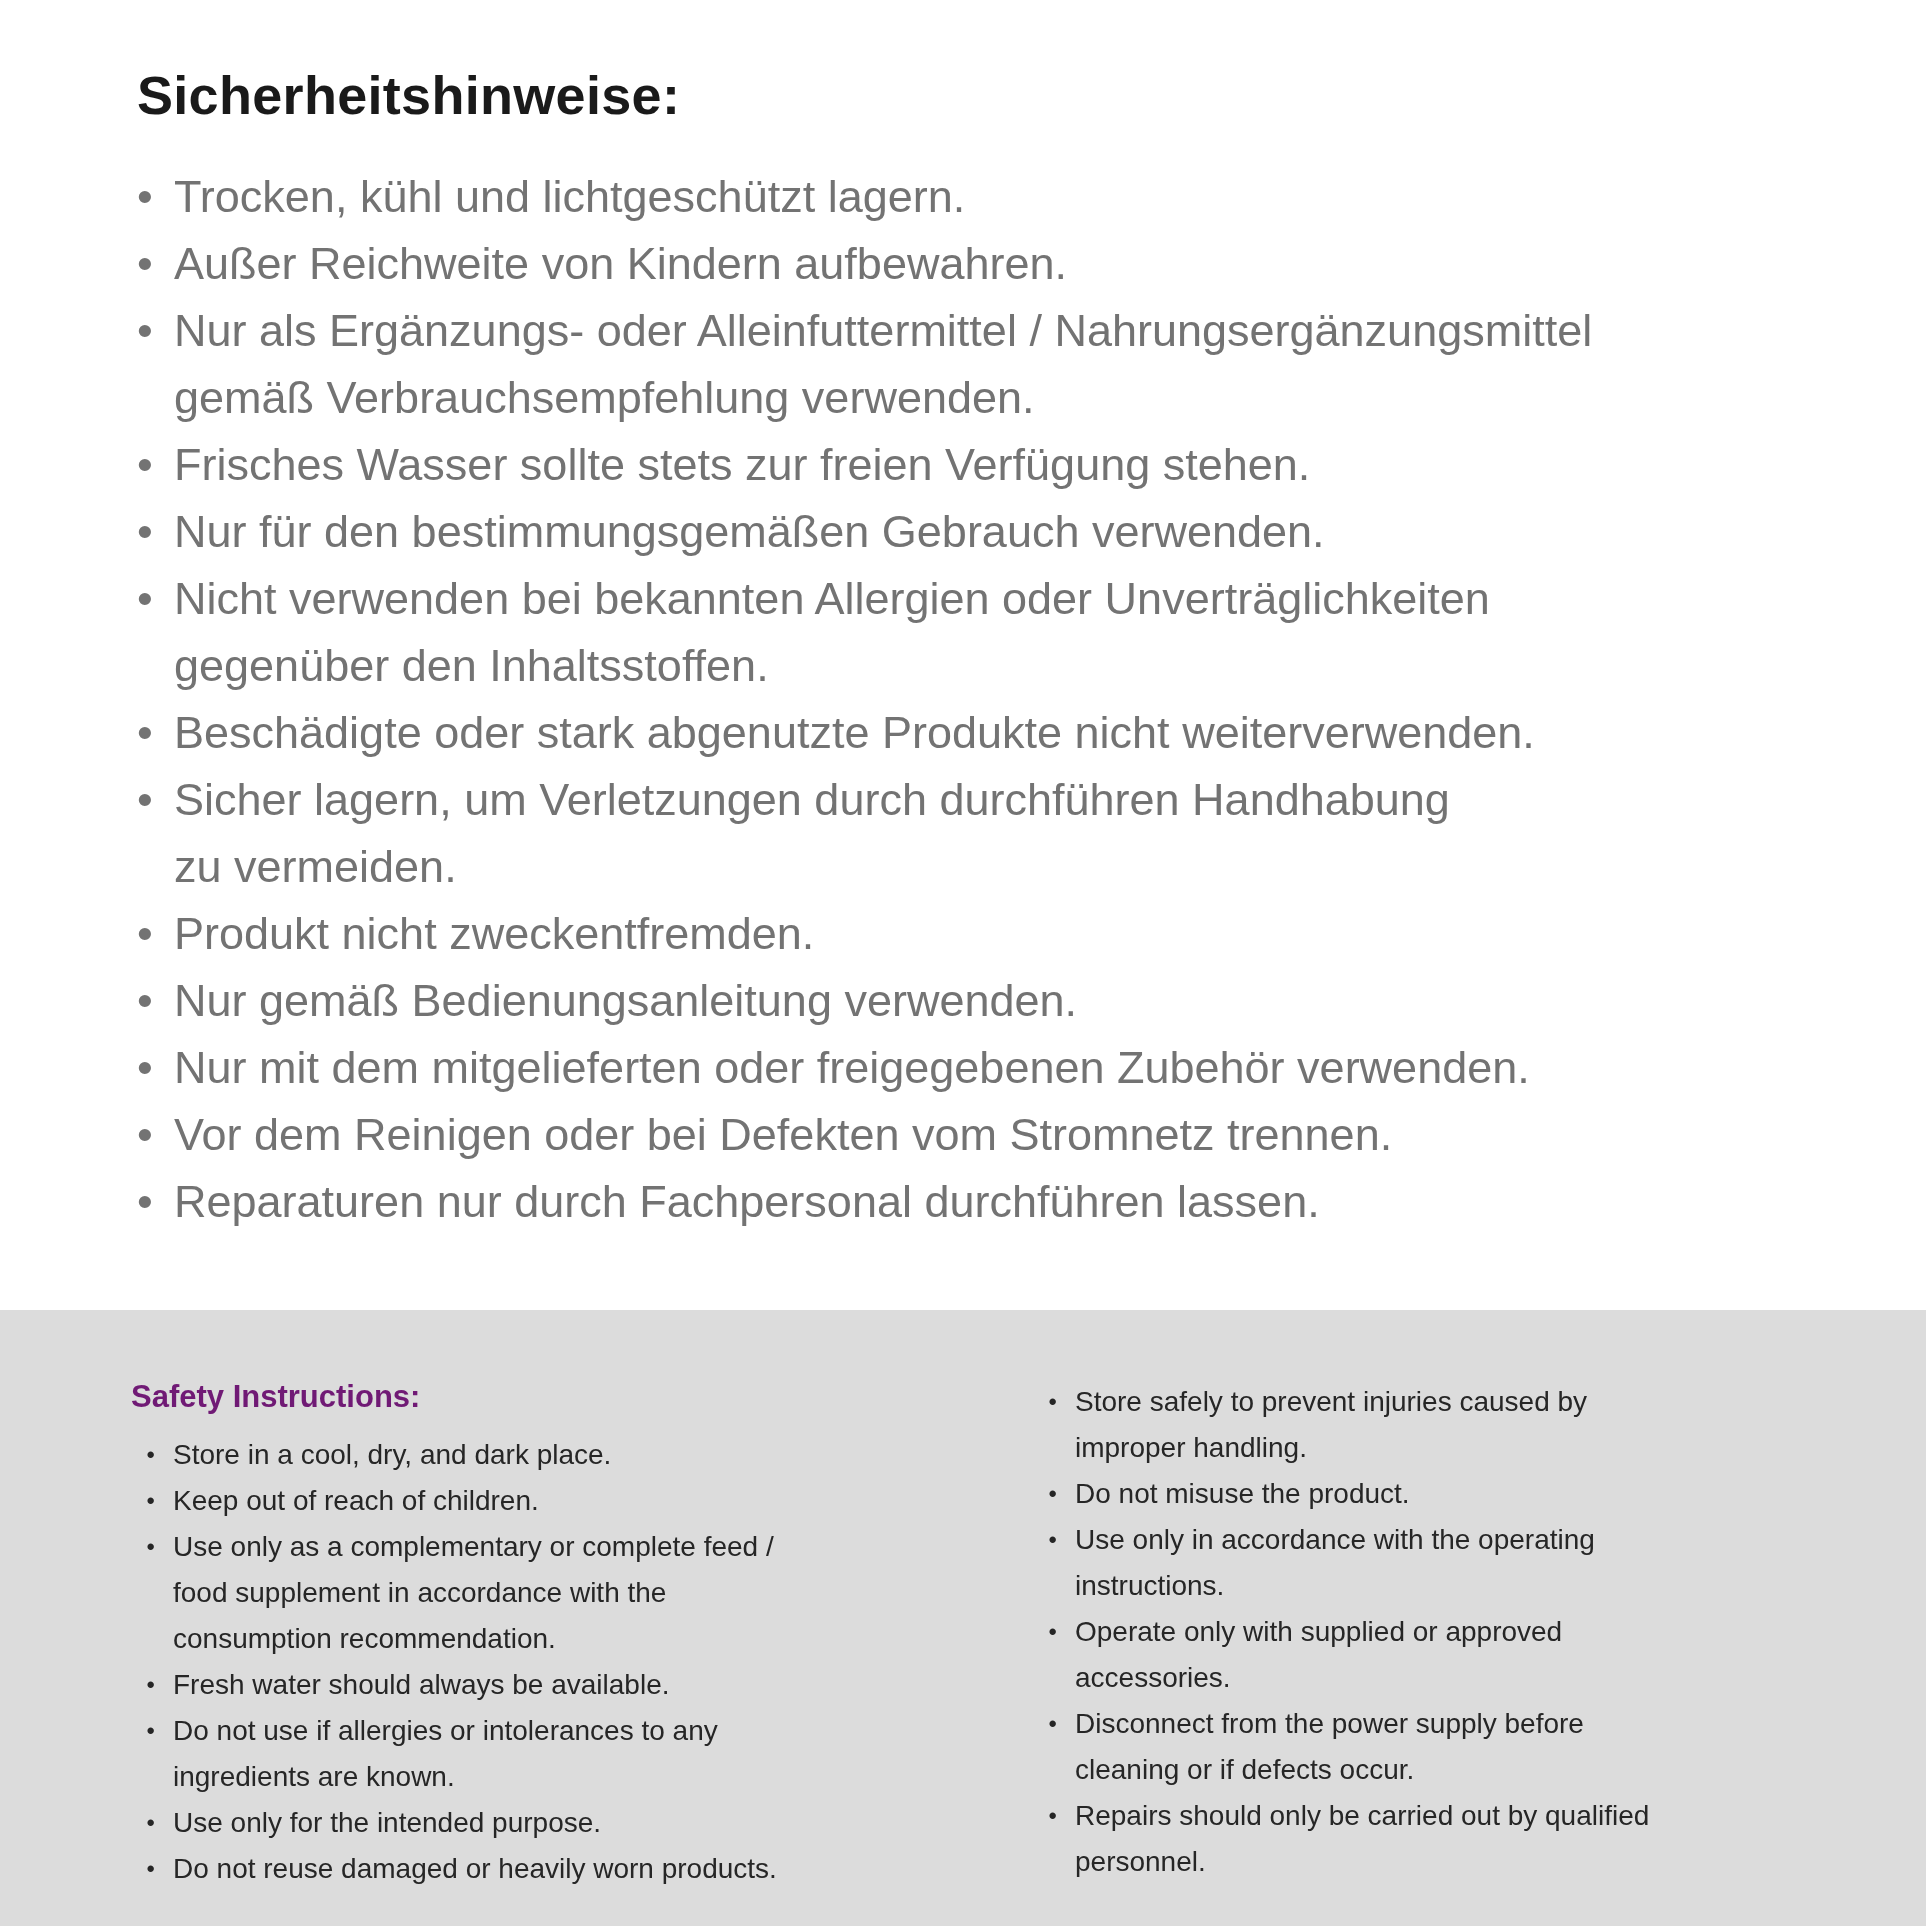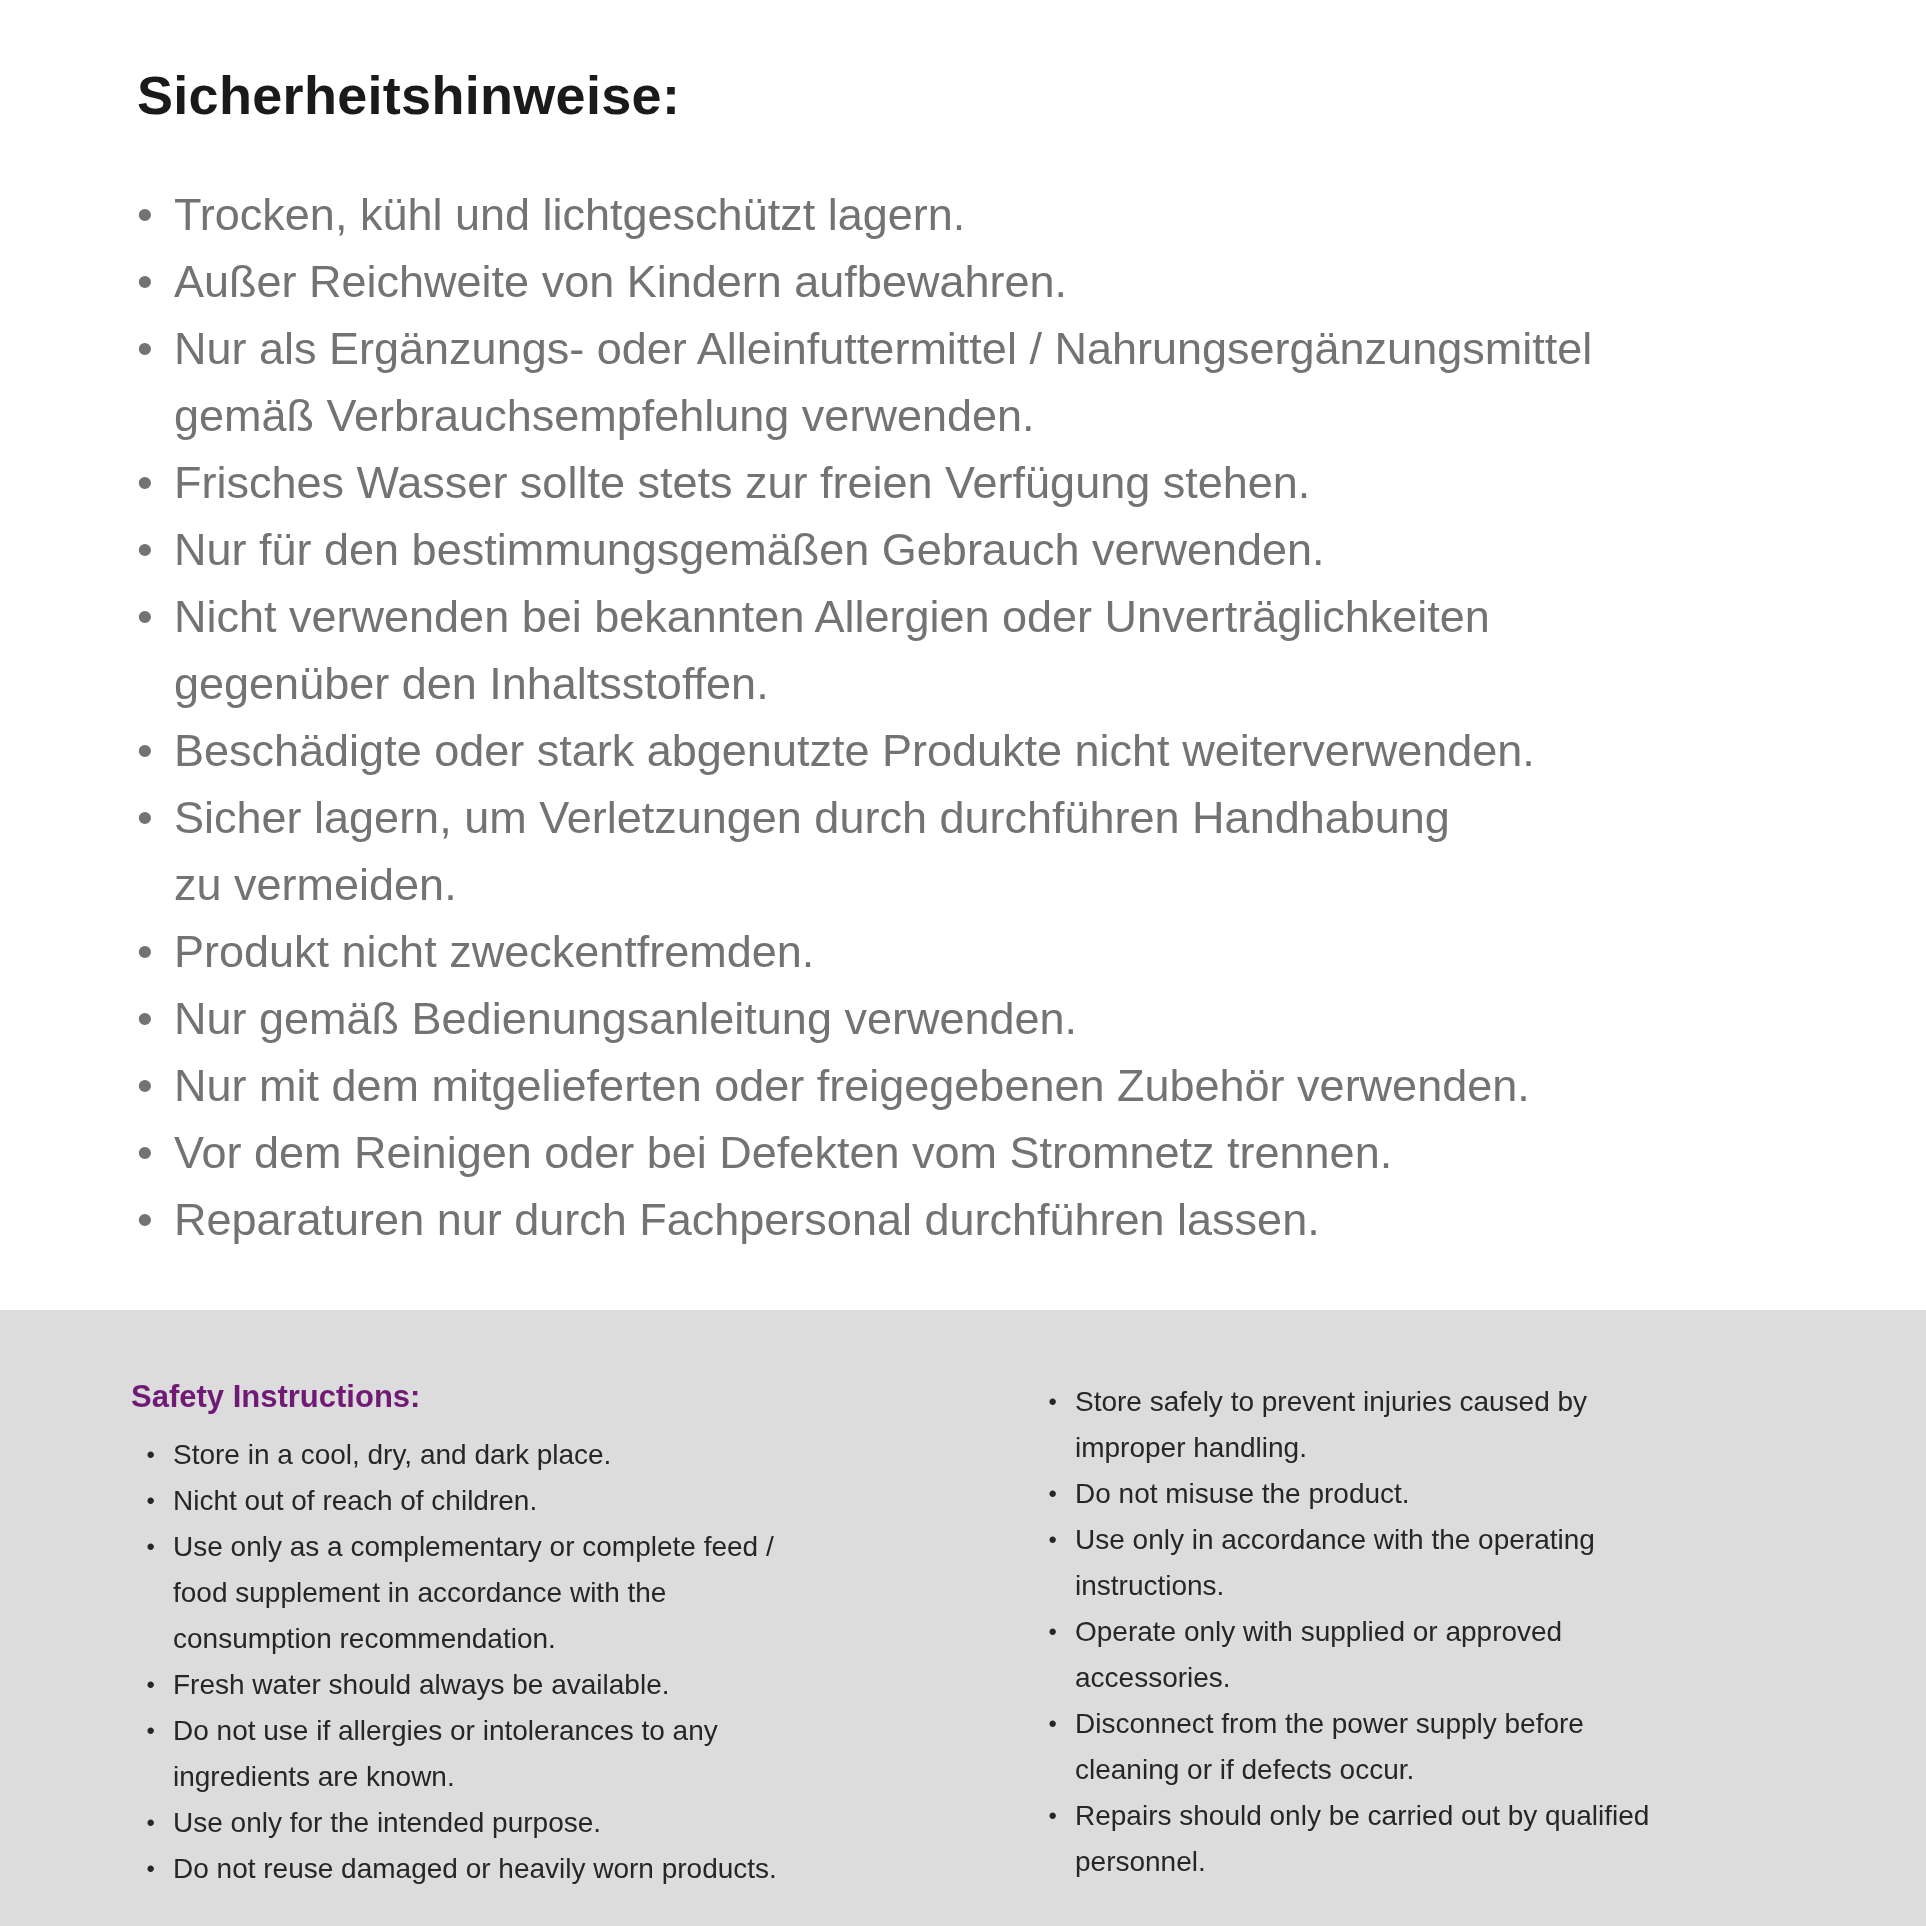--- a/index.html
+++ b/index.html
@@ -15,21 +15,21 @@
     overflow: hidden;
     box-sizing: border-box;
   }
   .german-section {
     box-sizing: border-box;
     height: 1310px;
     padding: 64px 103px 0 137px;
     background: #ffffff;
   }
   .german-title {
-    margin: 0 0 55px 0;
+    margin: 0 0 37px 0;
     font-size: 54px;
     font-weight: 700;
     color: #1a1a1a;
     letter-spacing: 0.3px;
   }
   ul.blist {
     list-style: none;
     margin: 0;
     padding: 0;
   }
@@ -128,21 +128,21 @@
     </ul>
 </div>
 
 <div class="english-section">
   <div class="col-left">
     <h2 class="english-title">Safety Instructions:</h2>
     <ul class="blist english-list">
 
         <li>Store in a cool, dry, and dark place.</li>
 
-        <li>Nicht out of reach of children.</li>
+        <li>Keep out of reach of children.</li>
 
         <li>Use only as a complementary or complete feed /
 food supplement in accordance with the
 consumption recommendation.</li>
 
         <li>Fresh water should always be available.</li>
 
         <li>Do not use if allergies or intolerances to any
 ingredients are known.</li>
 

